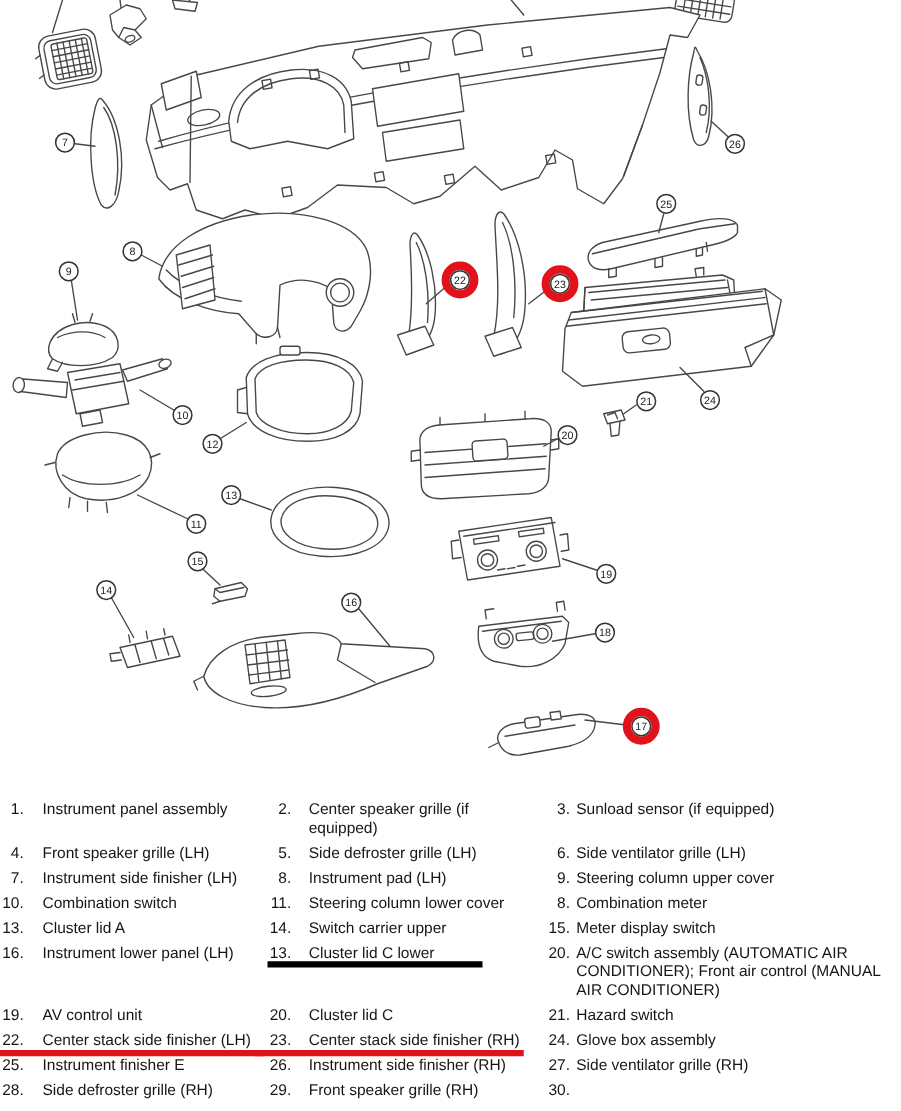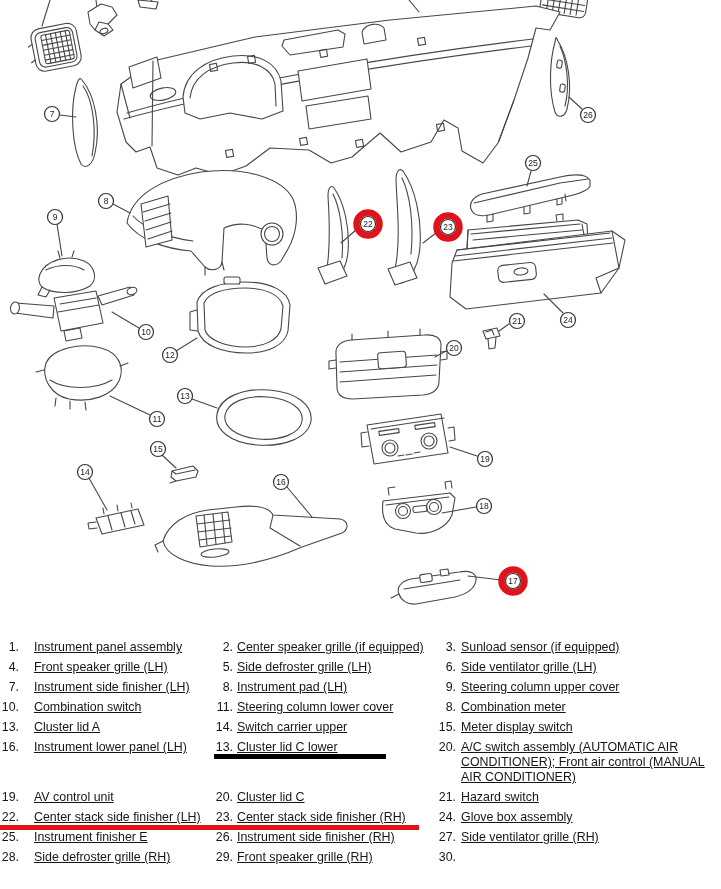--- a/index.html
+++ b/index.html
@@ -5,23 +5,23 @@
   html,body{margin:0;padding:0;background:#fff;}
   body{width:721px;height:889px;position:relative;overflow:hidden;
        font-family:"Liberation Sans",sans-serif;color:#111;}
   #diagram{position:absolute;left:0;top:0;}
   .callout-num{font-family:"Liberation Sans",sans-serif;font-size:8.5px;fill:#222;}
   #parts-list{position:absolute;left:1px;top:640px;width:720px;
               display:grid;grid-template-columns:205px 223px 292px;
               row-gap:5px;font-size:12.4px;line-height:15px;color:#161616;}
   .li{display:flex;position:relative;align-items:flex-start;}
   .num{flex:none;text-align:right;white-space:nowrap;}
-  .lbl{white-space:normal;text-decoration:underline;}
+  .lbl{white-space:normal;}
   .c0 .num{width:18px}.c1 .num{width:27px}.c2 .num{width:27px}
-  .c0 .lbl{margin-left:15px}.c1 .lbl{margin-left:4px}
+  .c0 .lbl{margin-left:15px}.c1 .lbl{margin-left:14px}
   .c2 .lbl{margin-left:5px;width:256px}
   .ub::after{content:'';position:absolute;left:8px;top:14px;width:172px;height:5px;background:#000;}
   .ura::after{content:'';position:absolute;left:-1px;top:15px;width:211px;height:4.5px;background:var(--red,#e2121b);}
   .urb::after{content:'';position:absolute;left:-2px;top:15px;width:215px;height:4.5px;background:var(--red,#e2121b);}
 </style>
 </head>
 <body>
 
 <svg id="diagram" width="721" height="632" viewBox="0 0 721 632" xmlns="http://www.w3.org/2000/svg">
   <g stroke="#474747" stroke-width="1.1" fill="none" stroke-linejoin="round" stroke-linecap="round">

